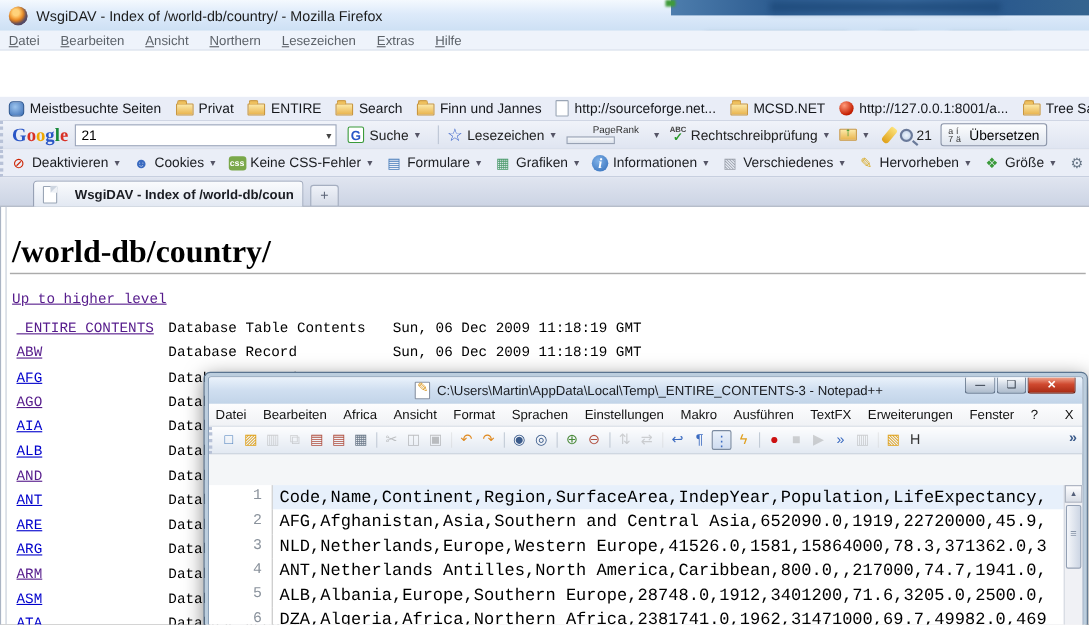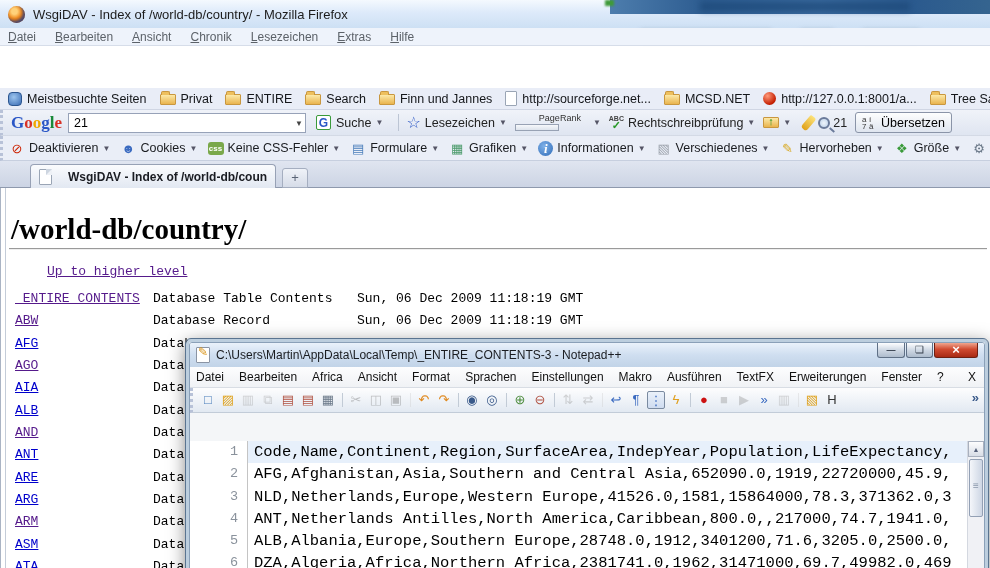--- a/index.html
+++ b/index.html
@@ -122,35 +122,35 @@
     font-size:13px;color:#5a6476;text-align:center;line-height:18px;}
 
   
   #content{position:absolute;left:0;top:188px;width:990px;height:380px;background:#fff;
     border-left:1px solid #aab4c4;padding-left:0;}
   #content::before{content:"";position:absolute;left:4px;top:0;bottom:0;width:1px;background:#c4ccd8;}
   #page-heading{position:absolute;left:10px;top:6px;font-family:"Liberation Serif",serif;
     font-weight:bold;font-size:29px;color:#000;}
   #page-hr{position:absolute;left:8px;top:60px;width:978px;height:2px;border-top:1px solid #9a9a9a;border-bottom:1px solid #eee;}
   .mono{font-family:"Liberation Mono","DejaVu Sans Mono",monospace;font-size:13px;}
-  #up-link{position:absolute;left:10px;top:76px;color:#551a8b;text-decoration:underline;margin-left:36px;}
+  #up-link{position:absolute;left:10px;top:76px;color:#551a8b;text-decoration:underline;}
   #listing{position:absolute;left:0;top:101px;width:990px;}
   .dir-row{position:relative;height:22.35px;}
   .dir-row .dname{position:absolute;left:14px;top:2px;color:#0000cc;text-decoration:underline;white-space:pre;}
   .dir-row .dname.visited{color:#551a8b;}
   .dir-row .dtype{position:absolute;left:152px;top:2px;color:#000;white-space:pre;}
   .dir-row .ddate{position:absolute;left:356px;top:2px;color:#000;white-space:pre;}
 
   
   #notepad{position:absolute;left:186px;top:339px;width:802px;height:240px;
     border:3px solid #bccede;outline:1px solid #5a7490;border-radius:5px 5px 0 0;
     box-shadow:0 4px 18px rgba(0,0,0,.5);background:#f4f6f8;}
   #np-inner{position:absolute;inset:0;border:1px solid #8aa0b8;border-radius:3px 3px 0 0;overflow:hidden;}
   #np-titlebar{position:relative;height:24px;background:linear-gradient(#eaf2fb,#cfdef0 50%,#c2d4e8);
-    display:flex;align-items:center;padding-left:6px;}
+    display:flex;align-items:center;padding-left:6px;justify-content:center;}
   .np-icon{width:14px;height:16px;background:#fff;border:1px solid #8a94a4;border-radius:1px;position:relative;margin-right:6px;flex:none;}
   .np-icon::after{content:"✎";position:absolute;left:1px;top:-3px;color:#d89010;font-size:12px;}
   #np-title{font-size:12px;color:#1a1c20;white-space:nowrap;}
   #np-controls{position:absolute;right:6px;top:0;display:flex;}
   .np-btn{height:15px;border:1px solid #5f7086;border-top:none;border-radius:0 0 3px 3px;
     background:linear-gradient(#fdfeff,#cfd8e4 50%,#aebccd);color:#37404e;
     font-size:9px;text-align:center;line-height:14px;margin-left:1px;}
   #np-min{width:28px;} #np-min::before{content:"—";font-weight:bold;}
   #np-restore{width:27px;} #np-restore::before{content:"❏";font-size:10px;}
   #np-close{width:44px;background:linear-gradient(#f0a58e,#d04a30 45%,#a82a14);border-color:#6e2012;color:#fff;}
@@ -205,21 +205,21 @@
   <div class="blur-blob" style="left:862px;top:30px;width:58px;height:11px;" data-interactable="false"></div>
 
   <div id="menubar" data-interactable="false">
 
       <span class="menu-item" data-interactable="true">Datei</span>
 
       <span class="menu-item" data-interactable="true">Bearbeiten</span>
 
       <span class="menu-item" data-interactable="true">Ansicht</span>
 
-      <span class="menu-item" data-interactable="true">Chronik</span>
+      <span class="menu-item" data-interactable="true">Northern</span>
 
       <span class="menu-item" data-interactable="true">Lesezeichen</span>
 
       <span class="menu-item" data-interactable="true">Extras</span>
 
       <span class="menu-item" data-interactable="true">Hilfe</span>
 
   </div>
 
 

